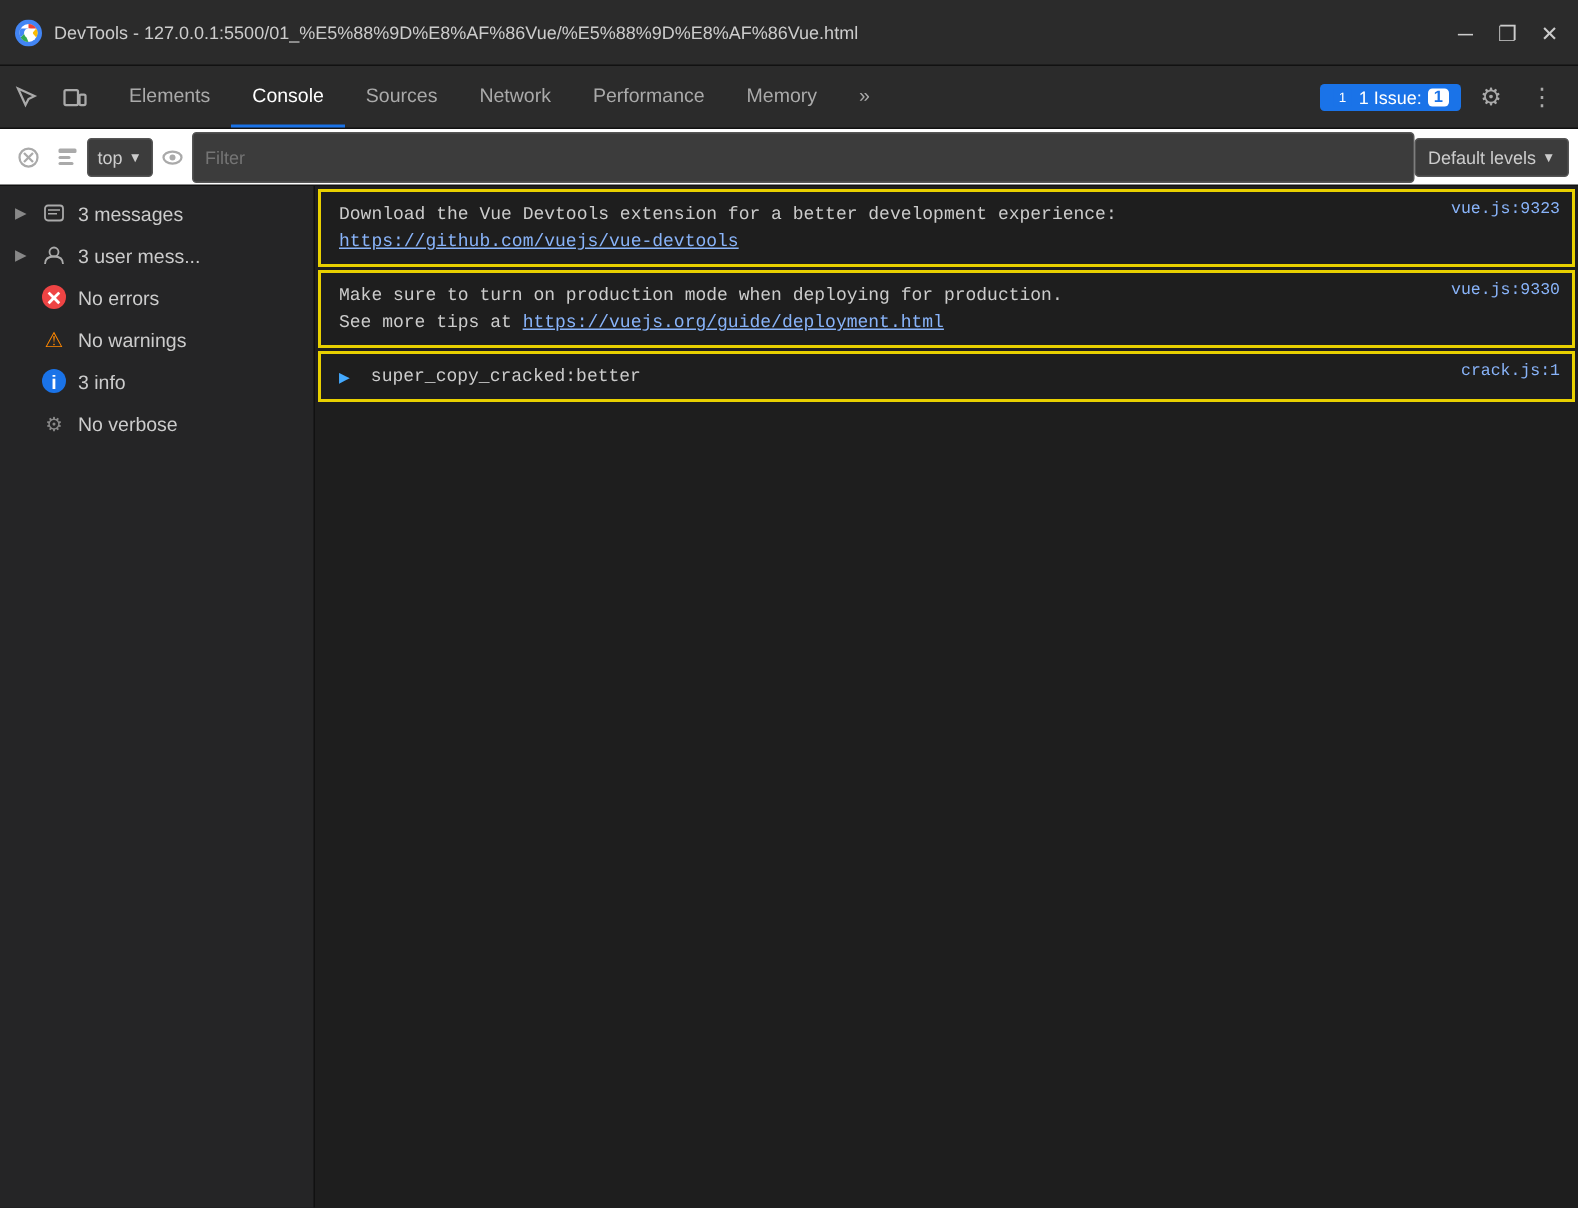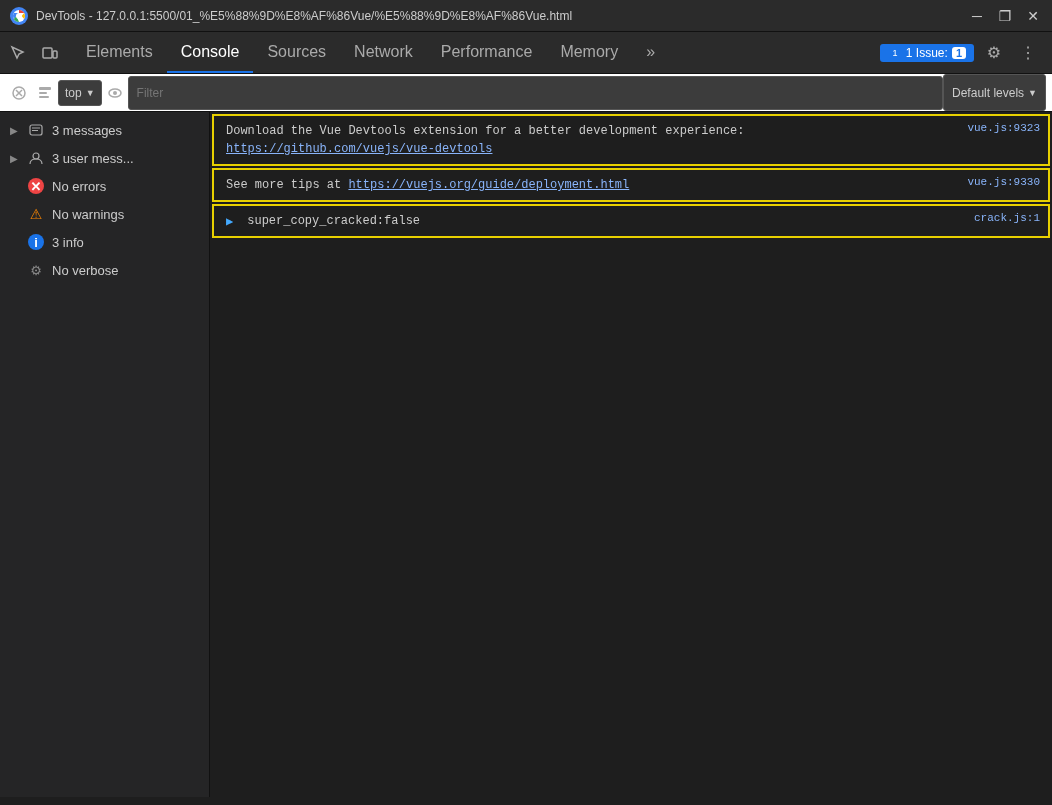--- a/index.html
+++ b/index.html
@@ -7,21 +7,21 @@
       width: 1052px;
       height: 805px;
       background: #1e1e1e;
       font-family: 'Segoe UI', Arial, sans-serif;
       overflow: hidden;
       color: #ccc;
     }
 
     
     .titlebar {
-      height: 32px;
+      height: 44px;
       background: #2b2b2b;
       display: flex;
       align-items: center;
       padding: 0 10px;
       gap: 8px;
       border-bottom: 1px solid #111;
     }
     .titlebar-title {
       flex: 1;
       font-size: 12px;
@@ -68,21 +68,21 @@
       justify-content: center;
       color: #aaa;
       font-size: 16px;
       cursor: pointer;
       border-radius: 3px;
     }
     .tab {
       padding: 0 14px;
       display: flex;
       align-items: center;
-      font-size: 16px;
+      font-size: 13px;
       color: #aaa;
       cursor: pointer;
       border-bottom: 2px solid transparent;
       white-space: nowrap;
     }
     .tab.active {
       color: #fff;
       border-bottom: 2px solid #1a73e8;
     }
     .tabbar-right {
@@ -175,21 +175,21 @@
       display: flex;
       align-items: center;
       background: #3c3c3c;
       border: 1px solid #555;
       border-radius: 3px;
       padding: 6px 8px;
       font-size: 12px;
       color: #ccc;
       cursor: pointer;
       gap: 4px;
-      height: 37px;
+      height: 26px;
       white-space: nowrap;
     }
 
     
     .main {
       display: flex;
       height: calc(805px - 40px - 42px - 38px);
     }
 
     
@@ -454,28 +454,29 @@
     <div class="console-entry highlighted">
       <div class="console-entry-content">
         <span>Download the Vue Devtools extension for a better development experience:<br></span>
         <a href="#">https://github.com/vuejs/vue-devtools</a>
       </div>
       <span class="console-entry-source">vue.js:9323</span>
     </div>
 
     <div class="console-entry highlighted">
       <div class="console-entry-content">
+        <span>Make sure to turn on production mode when deploying for production.<br></span>
         <span>See more tips at </span>
         <a href="#">https://vuejs.org/guide/deployment.html</a>
       </div>
       <span class="console-entry-source">vue.js:9330</span>
     </div>
 
     <div class="console-entry highlighted">
       <span class="console-arrow">▶</span>
       <div class="console-entry-content">
-        <span>super_copy_cracked:false</span>
+        <span>super_copy_cracked:better</span>
       </div>
       <span class="console-entry-source">crack.js:1</span>
     </div>
 
   </div>
 </div>
 
 </body></html>

